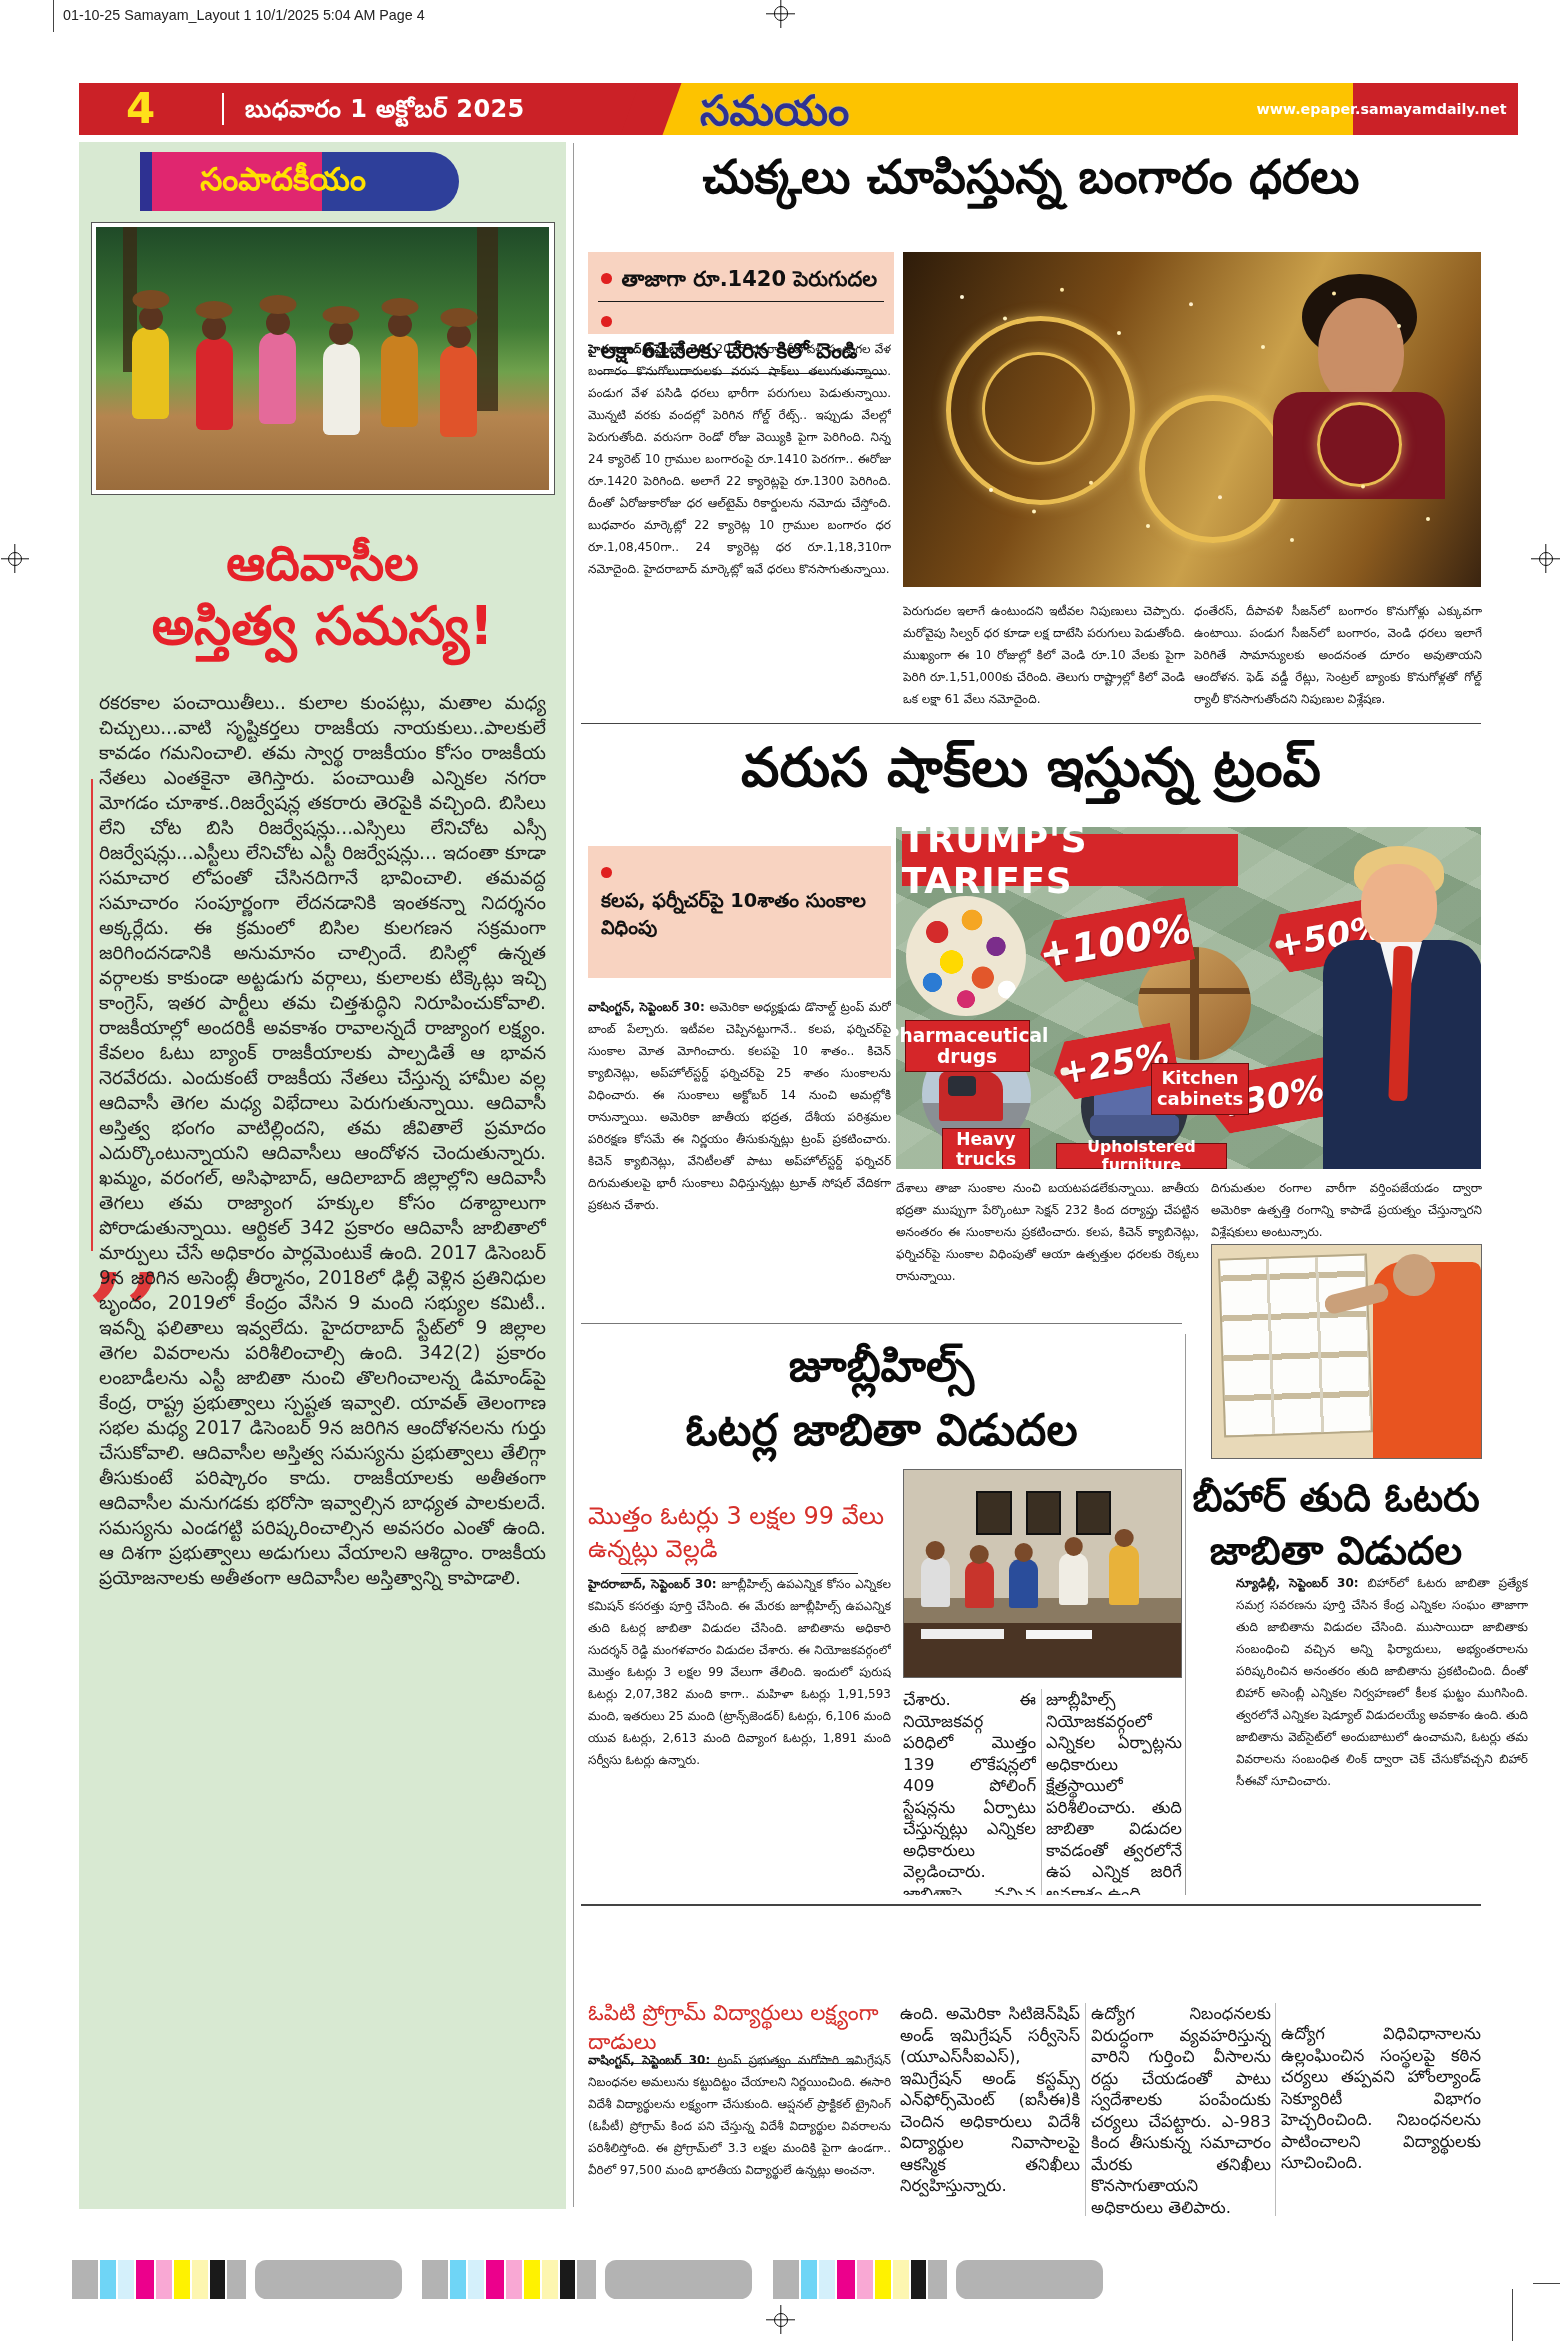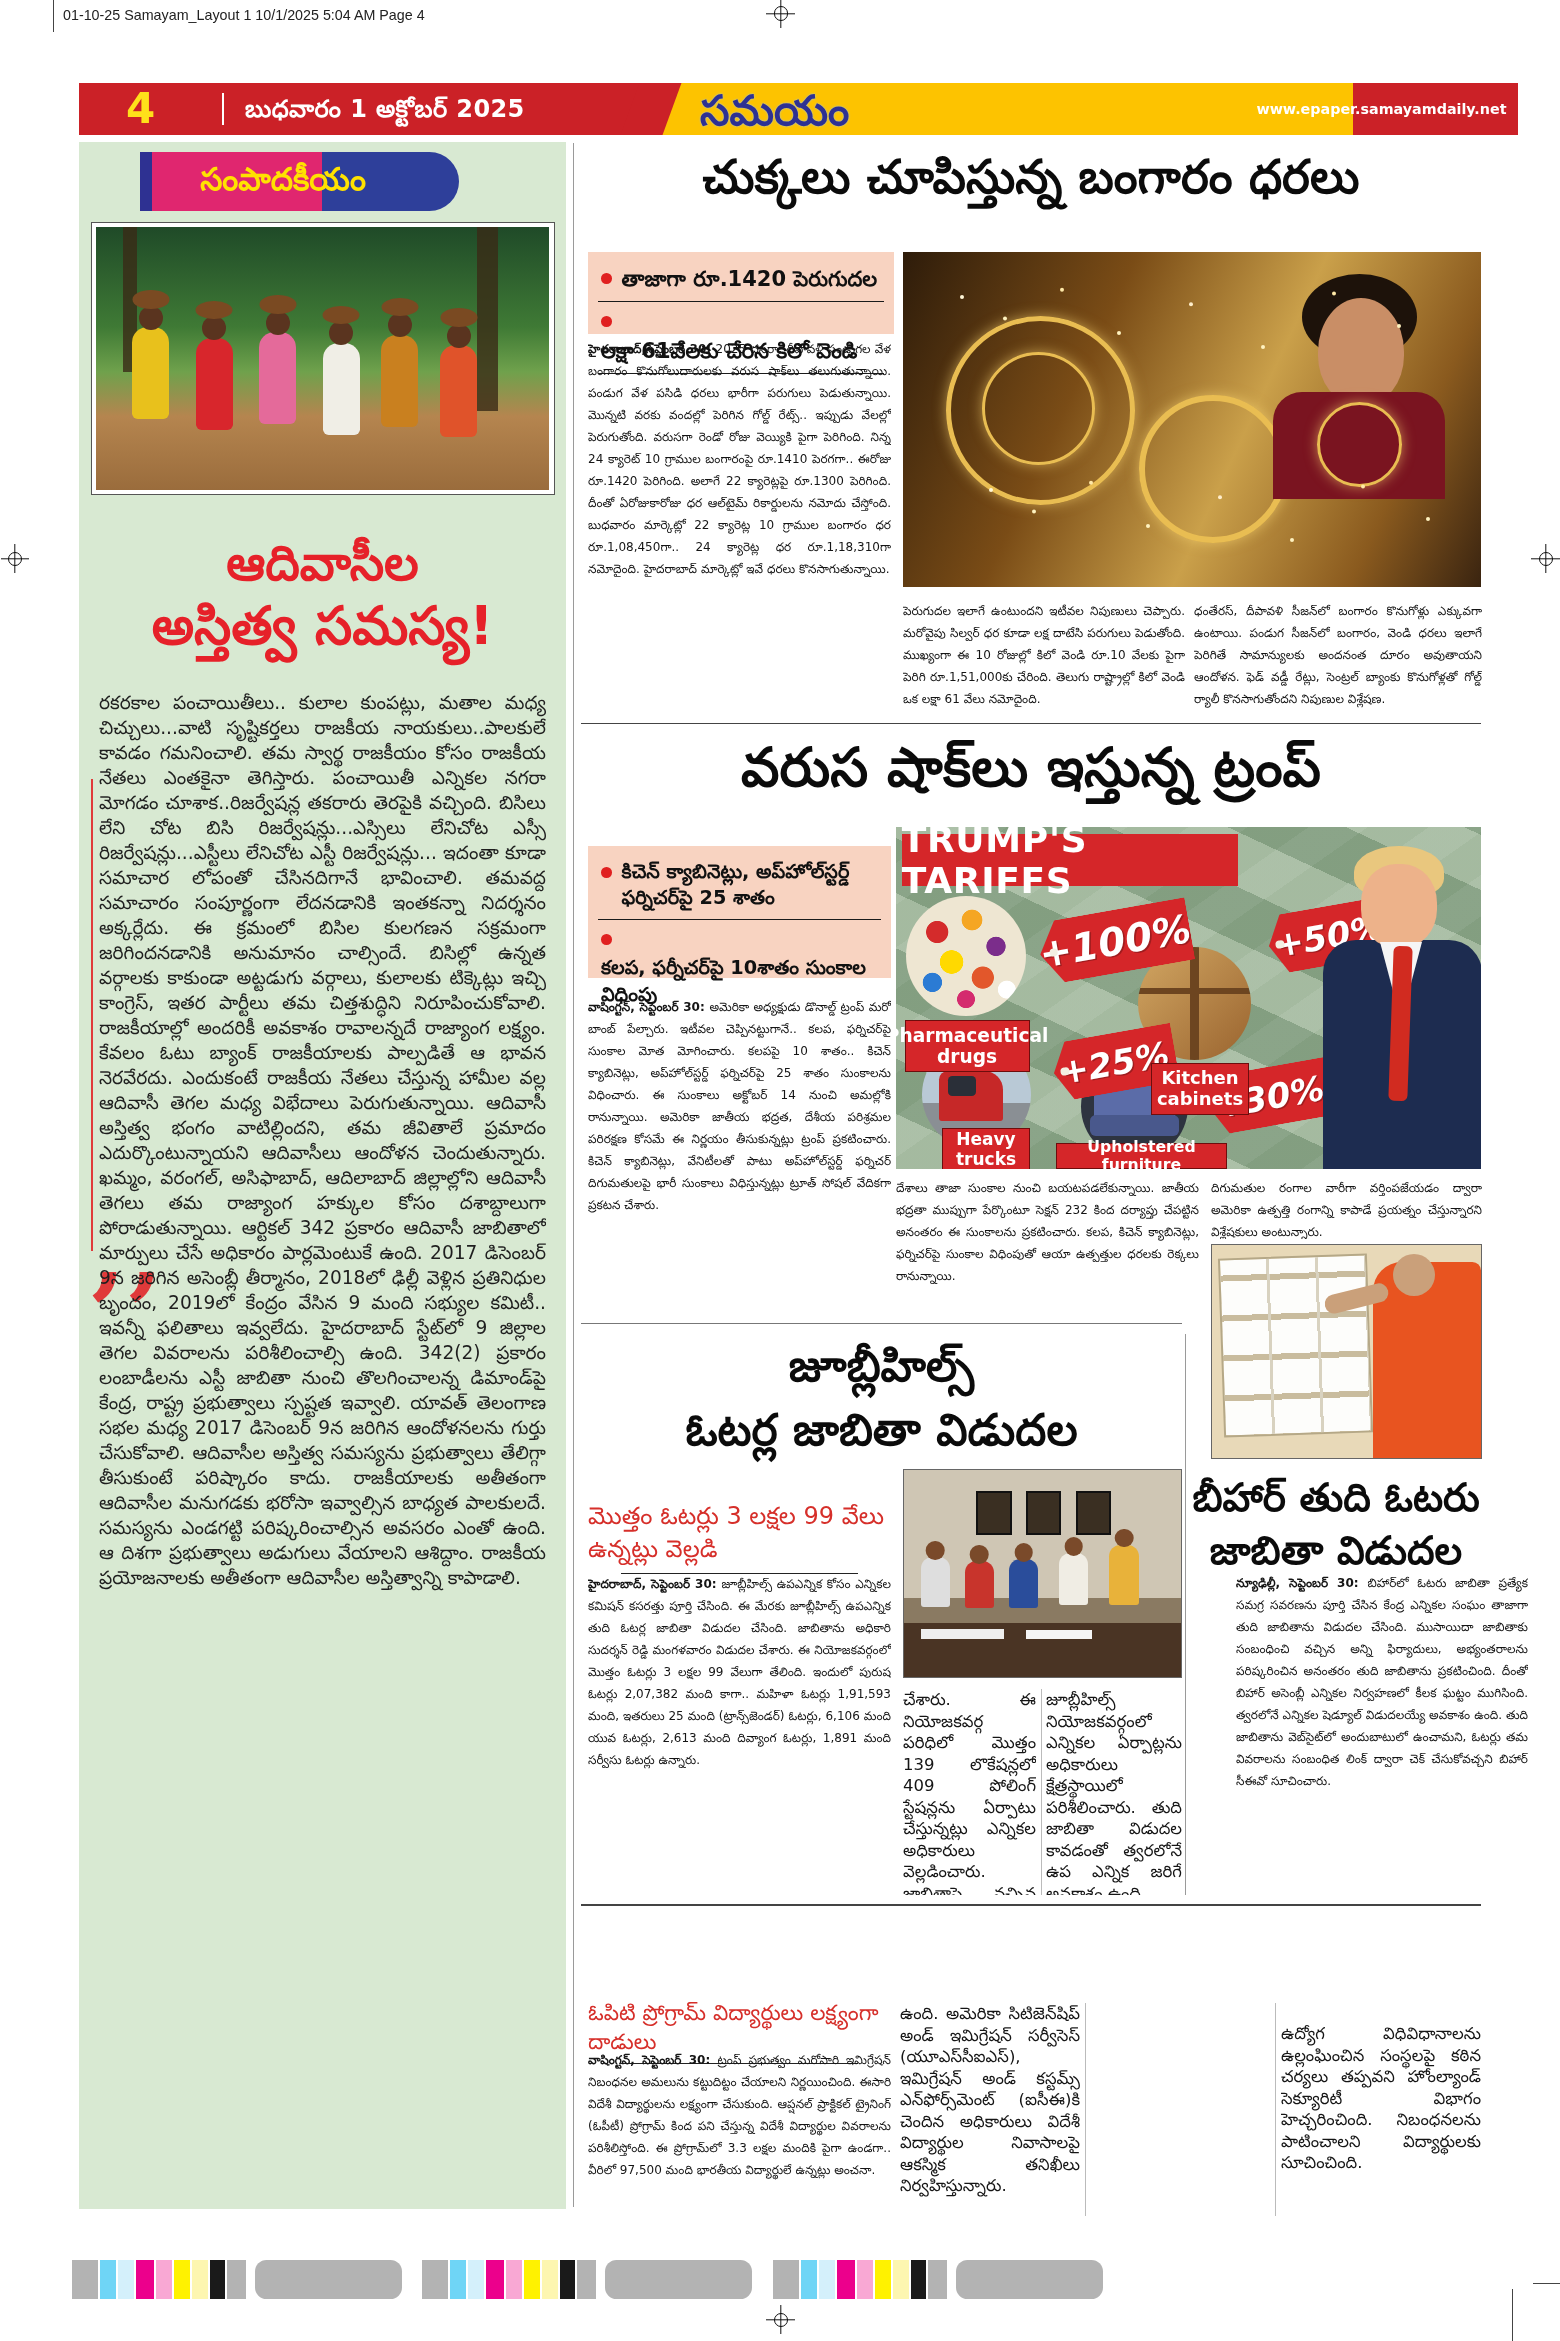--- a/index.html
+++ b/index.html
@@ -246,24 +246,20 @@
     <b class="dl">హైదరాబాద్,సెప్టెంబర్ 30: </b><span>2025 దసరా, దీపావళి పండుగల వేళ బంగారం కొనుగోలుదారులకు వరుస షాక్‌లు తలుగుతున్నాయి. పండుగ వేళ పసిడి ధరలు భారీగా పరుగులు పెడుతున్నాయి. మొన్నటి వరకు వందల్లో పెరిగిన గోల్డ్ రేట్స్.. ఇప్పుడు వేలల్లో పెరుగుతోంది. వరుసగా రెండో రోజు వెయ్యికి పైగా పెరిగింది. నిన్న 24 క్యారెట్ 10 గ్రాముల బంగారంపై రూ.1410 పెరగగా.. ఈరోజు రూ.1420 పెరిగింది. అలాగే 22 క్యారెట్లపై రూ.1300 పెరిగింది. దీంతో ఏరోజుకారోజు ధర ఆల్‌టైమ్ రికార్డులను నమోదు చేస్తోంది. బుధవారం మార్కెట్లో 22 క్యారెట్ల 10 గ్రాముల బంగారం ధర రూ.1,08,450గా.. 24 క్యారెట్ల ధర రూ.1,18,310గా నమోదైంది. హైదరాబాద్ మార్కెట్లో ఇవే ధరలు కొనసాగుతున్నాయి.</span>
   </div>
   <div class="abs body-col clip" style="left:903px;top:600px;width:282px;height:119px;">పెరుగుదల ఇలాగే ఉంటుందని ఇటీవల నిపుణులు చెప్పారు. మరోవైపు సిల్వర్ ధర కూడా లక్ష దాటేసి పరుగులు పెడుతోంది. ముఖ్యంగా ఈ 10 రోజుల్లో కిలో వెండి రూ.10 వేలకు పైగా పెరిగి రూ.1,51,000కు చేరింది. తెలుగు రాష్ట్రాల్లో కిలో వెండి ఒక లక్షా 61 వేలు నమోదైంది.</div>
   <div class="abs body-col clip" style="left:1194px;top:600px;width:288px;height:119px;">ధంతేరస్, దీపావళి సీజన్‌లో బంగారం కొనుగోళ్లు ఎక్కువగా ఉంటాయి. పండుగ సీజన్‌లో బంగారం, వెండి ధరలు ఇలాగే పెరిగితే సామాన్యులకు అందనంత దూరం అవుతాయని ఆందోళన. ఫెడ్ వడ్డీ రేట్లు, సెంట్రల్ బ్యాంకు కొనుగోళ్లతో గోల్డ్ ర్యాలీ కొనసాగుతోందని నిపుణుల విశ్లేషణ.</div>
 
   <div class="abs hrule" style="left:581px;top:723px;width:900px;"></div>
 
   <div class="abs headline" style="left:581px;top:736px;width:900px;font-size:54px;">వరుస షాక్‌లు ఇస్తున్న ట్రంప్</div>
 
   <div class="abs bbox" style="left:588px;top:846px;width:303px;height:132px;">
-    <div class="brow">
-      <span class="bdot"></span>
-      <span class="btext" style="font-size:19.3px;line-height:26.5px;">కిచెన్ క్యాబినెట్లు, అప్‌హోల్‌స్టర్డ్ ఫర్నిచర్‌పై 25 శాతం</span>
-    </div>
     <div class="brow" style="border-bottom:none;">
       <span class="bdot"></span>
       <span class="btext" style="font-size:19.3px;line-height:26.5px;">కలప, ఫర్నీచర్‌పై 10శాతం సుంకాల విధింపు</span>
     </div>
   </div>
 
   <div class="abs tg clip" style="left:896px;top:827px;width:585px;height:342px;">
     <div class="tg-banner">TRUMP'S TARIFFS</div>
 
     <div class="tg-circle tg-pills" style="left:10px;top:69px;width:120px;height:120px;"></div>
@@ -349,20 +345,21 @@
   <div class="abs subhead" style="left:588px;top:1998px;width:303px;font-size:21.5px;line-height:29px;">
     <div>ఓపిటి ప్రోగ్రామ్ విద్యార్థులు లక్ష్యంగా దాడులు</div>
     <span class="under"></span>
   </div>
 
   <div class="abs body-col clip" style="left:588px;top:2049px;width:303px;height:167px;">
     <b class="dl">వాషింగ్టన్, సెప్టెంబర్ 30: </b><span>ట్రంప్ ప్రభుత్వం మరోసారి ఇమిగ్రేషన్ నిబంధనల అమలును కట్టుదిట్టం చేయాలని నిర్ణయించింది. ఈసారి విదేశీ విద్యార్థులను లక్ష్యంగా చేసుకుంది. ఆప్షనల్ ప్రాక్టికల్ ట్రైనింగ్ (ఓపీటీ) ప్రోగ్రామ్ కింద పని చేస్తున్న విదేశీ విద్యార్థుల వివరాలను పరిశీలిస్తోంది. ఈ ప్రోగ్రామ్‌లో 3.3 లక్షల మందికి పైగా ఉండగా.. వీరిలో 97,500 మంది భారతీయ విద్యార్థులే ఉన్నట్లు అంచనా.</span>
   </div>
   <div class="abs body-col clip" style="left:900px;top:2003px;width:180px;height:213px;font-size:16.5px;line-height:21.5px;">ఉంది. అమెరికా సిటిజెన్‌షిప్ అండ్ ఇమిగ్రేషన్ సర్వీసెస్ (యూఎస్‌సీఐఎస్), ఇమిగ్రేషన్ అండ్ కస్టమ్స్ ఎన్‌ఫోర్స్‌మెంట్ (ఐసీఈ)కి చెందిన అధికారులు విదేశీ విద్యార్థుల నివాసాలపై ఆకస్మిక తనిఖీలు నిర్వహిస్తున్నారు.</div>
   <div class="abs vrule" style="left:1085px;top:2003px;height:213px;background:#bbb;"></div>
+  <div class="abs body-col clip" style="left:1091px;top:2003px;width:180px;height:213px;font-size:16.5px;line-height:21.5px;">ఉద్యోగ నిబంధనలకు విరుద్ధంగా వ్యవహరిస్తున్న వారిని గుర్తించి వీసాలను రద్దు చేయడంతో పాటు స్వదేశాలకు పంపేందుకు చర్యలు చేపట్టారు. ఎ-983 కింద తీసుకున్న సమాచారం మేరకు తనిఖీలు కొనసాగుతాయని అధికారులు తెలిపారు.</div>
   <div class="abs vrule" style="left:1275px;top:2003px;height:213px;background:#bbb;"></div>
   <div class="abs body-col clip" style="left:1281px;top:2003px;width:200px;height:213px;font-size:16.5px;line-height:21.5px;margin-top:20px;">ఉద్యోగ విధివిధానాలను ఉల్లంఘించిన సంస్థలపై కఠిన చర్యలు తప్పవని హోంల్యాండ్ సెక్యూరిటీ విభాగం హెచ్చరించింది. నిబంధనలను పాటించాలని విద్యార్థులకు సూచించింది.</div>
 
   <div class="abs cbgroup" style="left:72px;top:2260px;">
     <div class="cb gray"></div>
       <div class="cb cyan"></div>
       <div class="cb lcyan"></div>
       <div class="cb mag"></div>
       <div class="cb pink"></div>
       <div class="cb yel"></div>

